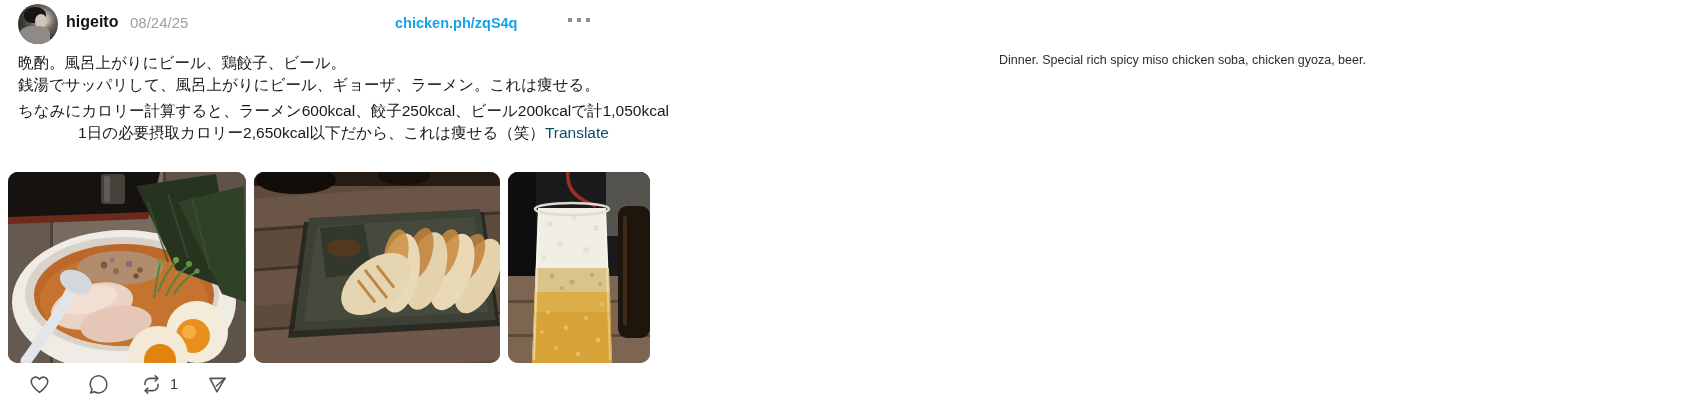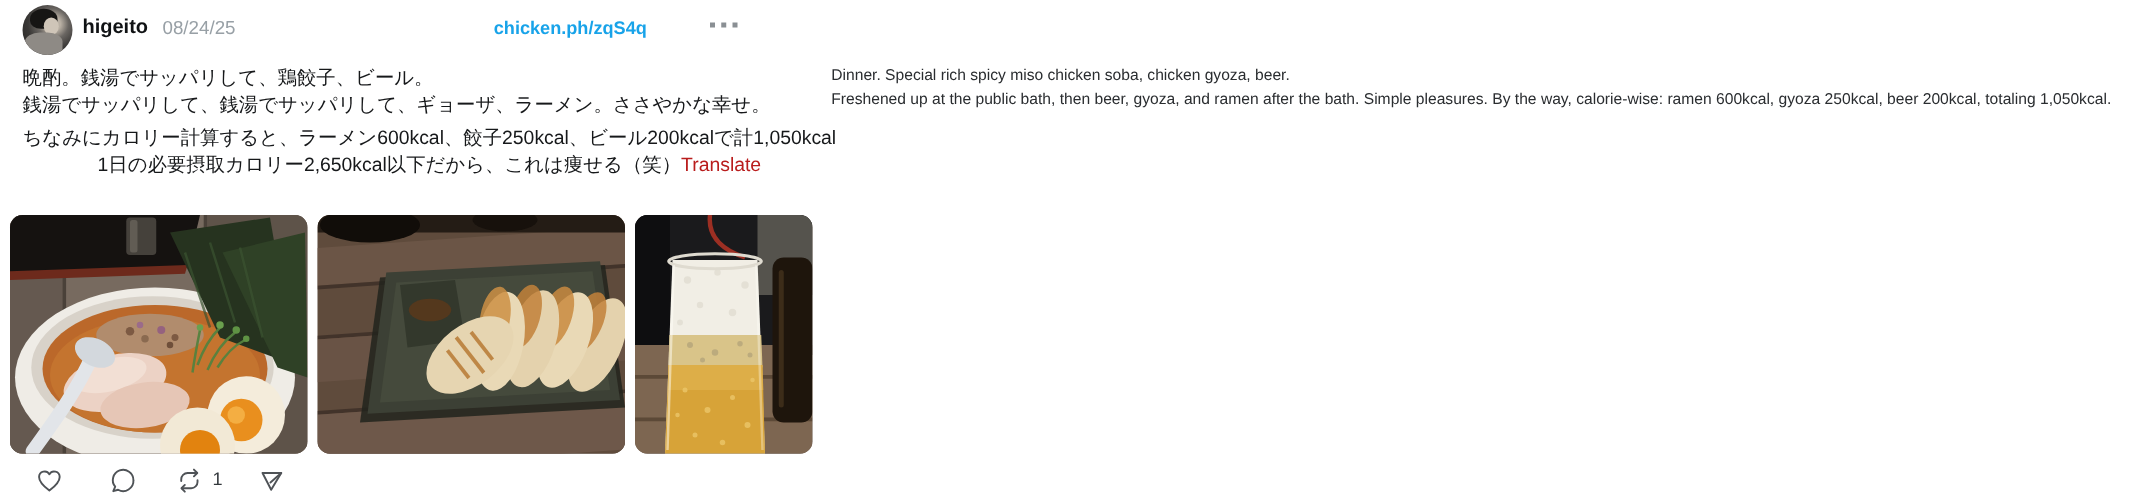--- a/index.html
+++ b/index.html
@@ -20,37 +20,37 @@
   .avatar .face { position:absolute; left:17px; top:10px; width:12px; height:14px; border-radius:50%; background:#cfc5b8; }
   .avatar .body { position:absolute; left:2px; top:22px; width:30px; height:18px; border-radius:40% 40% 0 0; background:#8e8a85; }
   .author { position:absolute; left:66px; top:13px; font-size:16px; font-weight:bold; color:#101214; cursor:pointer; }
   .date   { position:absolute; left:130px; top:14px; font-size:15px; color:#98a0a6; }
   .archive-link { position:absolute; left:395px; top:15px; font-size:14.5px; font-weight:bold; color:#18a3e9; cursor:pointer; }
   .more { position:absolute; left:568px; top:18px; display:flex; gap:5px; cursor:pointer; }
   .more i { width:4px; height:4px; background:#8a8f94; display:block; }
   
   .jp { position:absolute; left:18px; top:52px; font-size:15.5px; line-height:22px; color:#16181a; }
   .jp .para2 { margin-top:4px;text-align:center; }
-  .translate { color:#b91c1c; cursor:pointer; }
+  .translate { color:#0c4a6e; cursor:pointer; }
   
   .photos { position:absolute; left:8px; top:172px; display:flex; gap:8px; }
   .photo { height:191px; border-radius:10px; overflow:hidden; cursor:pointer; background:#6e6057; }
   .photo svg { display:block; width:100%; height:100%; }
   .photo.p1 { width:238px; }
   .photo.p2 { width:246px; }
   .photo.p3 { width:142px; }
   
   .actions { position:absolute; left:28px; top:371px; height:26px; display:flex; align-items:center; }
   .act { display:flex; align-items:center; cursor:pointer; }
   .act svg { width:23px; height:23px; stroke:#4f5357; fill:none; stroke-width:1.6; stroke-linecap:round; stroke-linejoin:round; }
   .gap1 { margin-right:36px; } .gap2 { margin-right:30px; } .gap3 { margin-right:28px; }
   .count { font-size:14.5px; color:#33383c; margin-left:7px; }
   
   .en { position:absolute; left:665px; top:51px; width:1035px; font-size:12.5px; line-height:18.6px; color:#2a2d30; }
-  .en div { white-space:nowrap; }
+  .en div { white-space:nowrap;text-align:center; }
 </style>
 </head>
 <body>
 
 <div id="canvas">
 
   <div class="avatar">
     <span class="hair"></span>
     <span class="face"></span>
     <span class="body"></span>
@@ -58,22 +58,22 @@
   <div class="author">higeito</div>
   <div class="date">08/24/25</div>
   <div class="archive-link">chicken.ph/zqS4q</div>
   <div class="more" title="">
     <i></i>
       <i></i>
       <i></i>
   </div>
 
   <div class="jp">
-    <div>晩酌。銭湯でサッパリして、鶏餃子、ビール。</div>
-    <div>銭湯でサッパリして、銭湯でサッパリして、ギョーザ、ラーメン。ささやかな幸せ。</div>
+    <div>晩酌。風呂上がりにビール、鶏餃子、ビール。</div>
+    <div>銭湯でサッパリして、風呂上がりにビール、ギョーザ、ラーメン。これは痩せる。</div>
     <div class="para2">
       <div>ちなみにカロリー計算すると、ラーメン600kcal、餃子250kcal、ビール200kcalで計1,050kcal</div>
       <div>
         <span>1日の必要摂取カロリー2,650kcal以下だから、これは痩せる（笑）</span><span class="translate">Translate</span>
       </div>
     </div>
   </div>
 
   <div class="photos">
 
@@ -236,16 +236,15 @@
     <div class="act">
       <svg viewBox="0 0 24 24">
         <path d="M4.2 5.6h15.6l-8.4 14z"></path>
         <path d="M19.8 5.6l-9 8"></path>
       </svg>
     </div>
   </div>
 
   <div class="en">
     <div>Dinner. Special rich spicy miso chicken soba, chicken gyoza, beer.</div>
-    <div>Freshened up at the public bath, then beer, gyoza, and ramen after the bath. Simple pleasures. By the way, calorie-wise: ramen 600kcal, gyoza 250kcal, beer 200kcal, totaling 1,050kcal.</div>
   </div>
 
 </div>
 
 </body></html>

